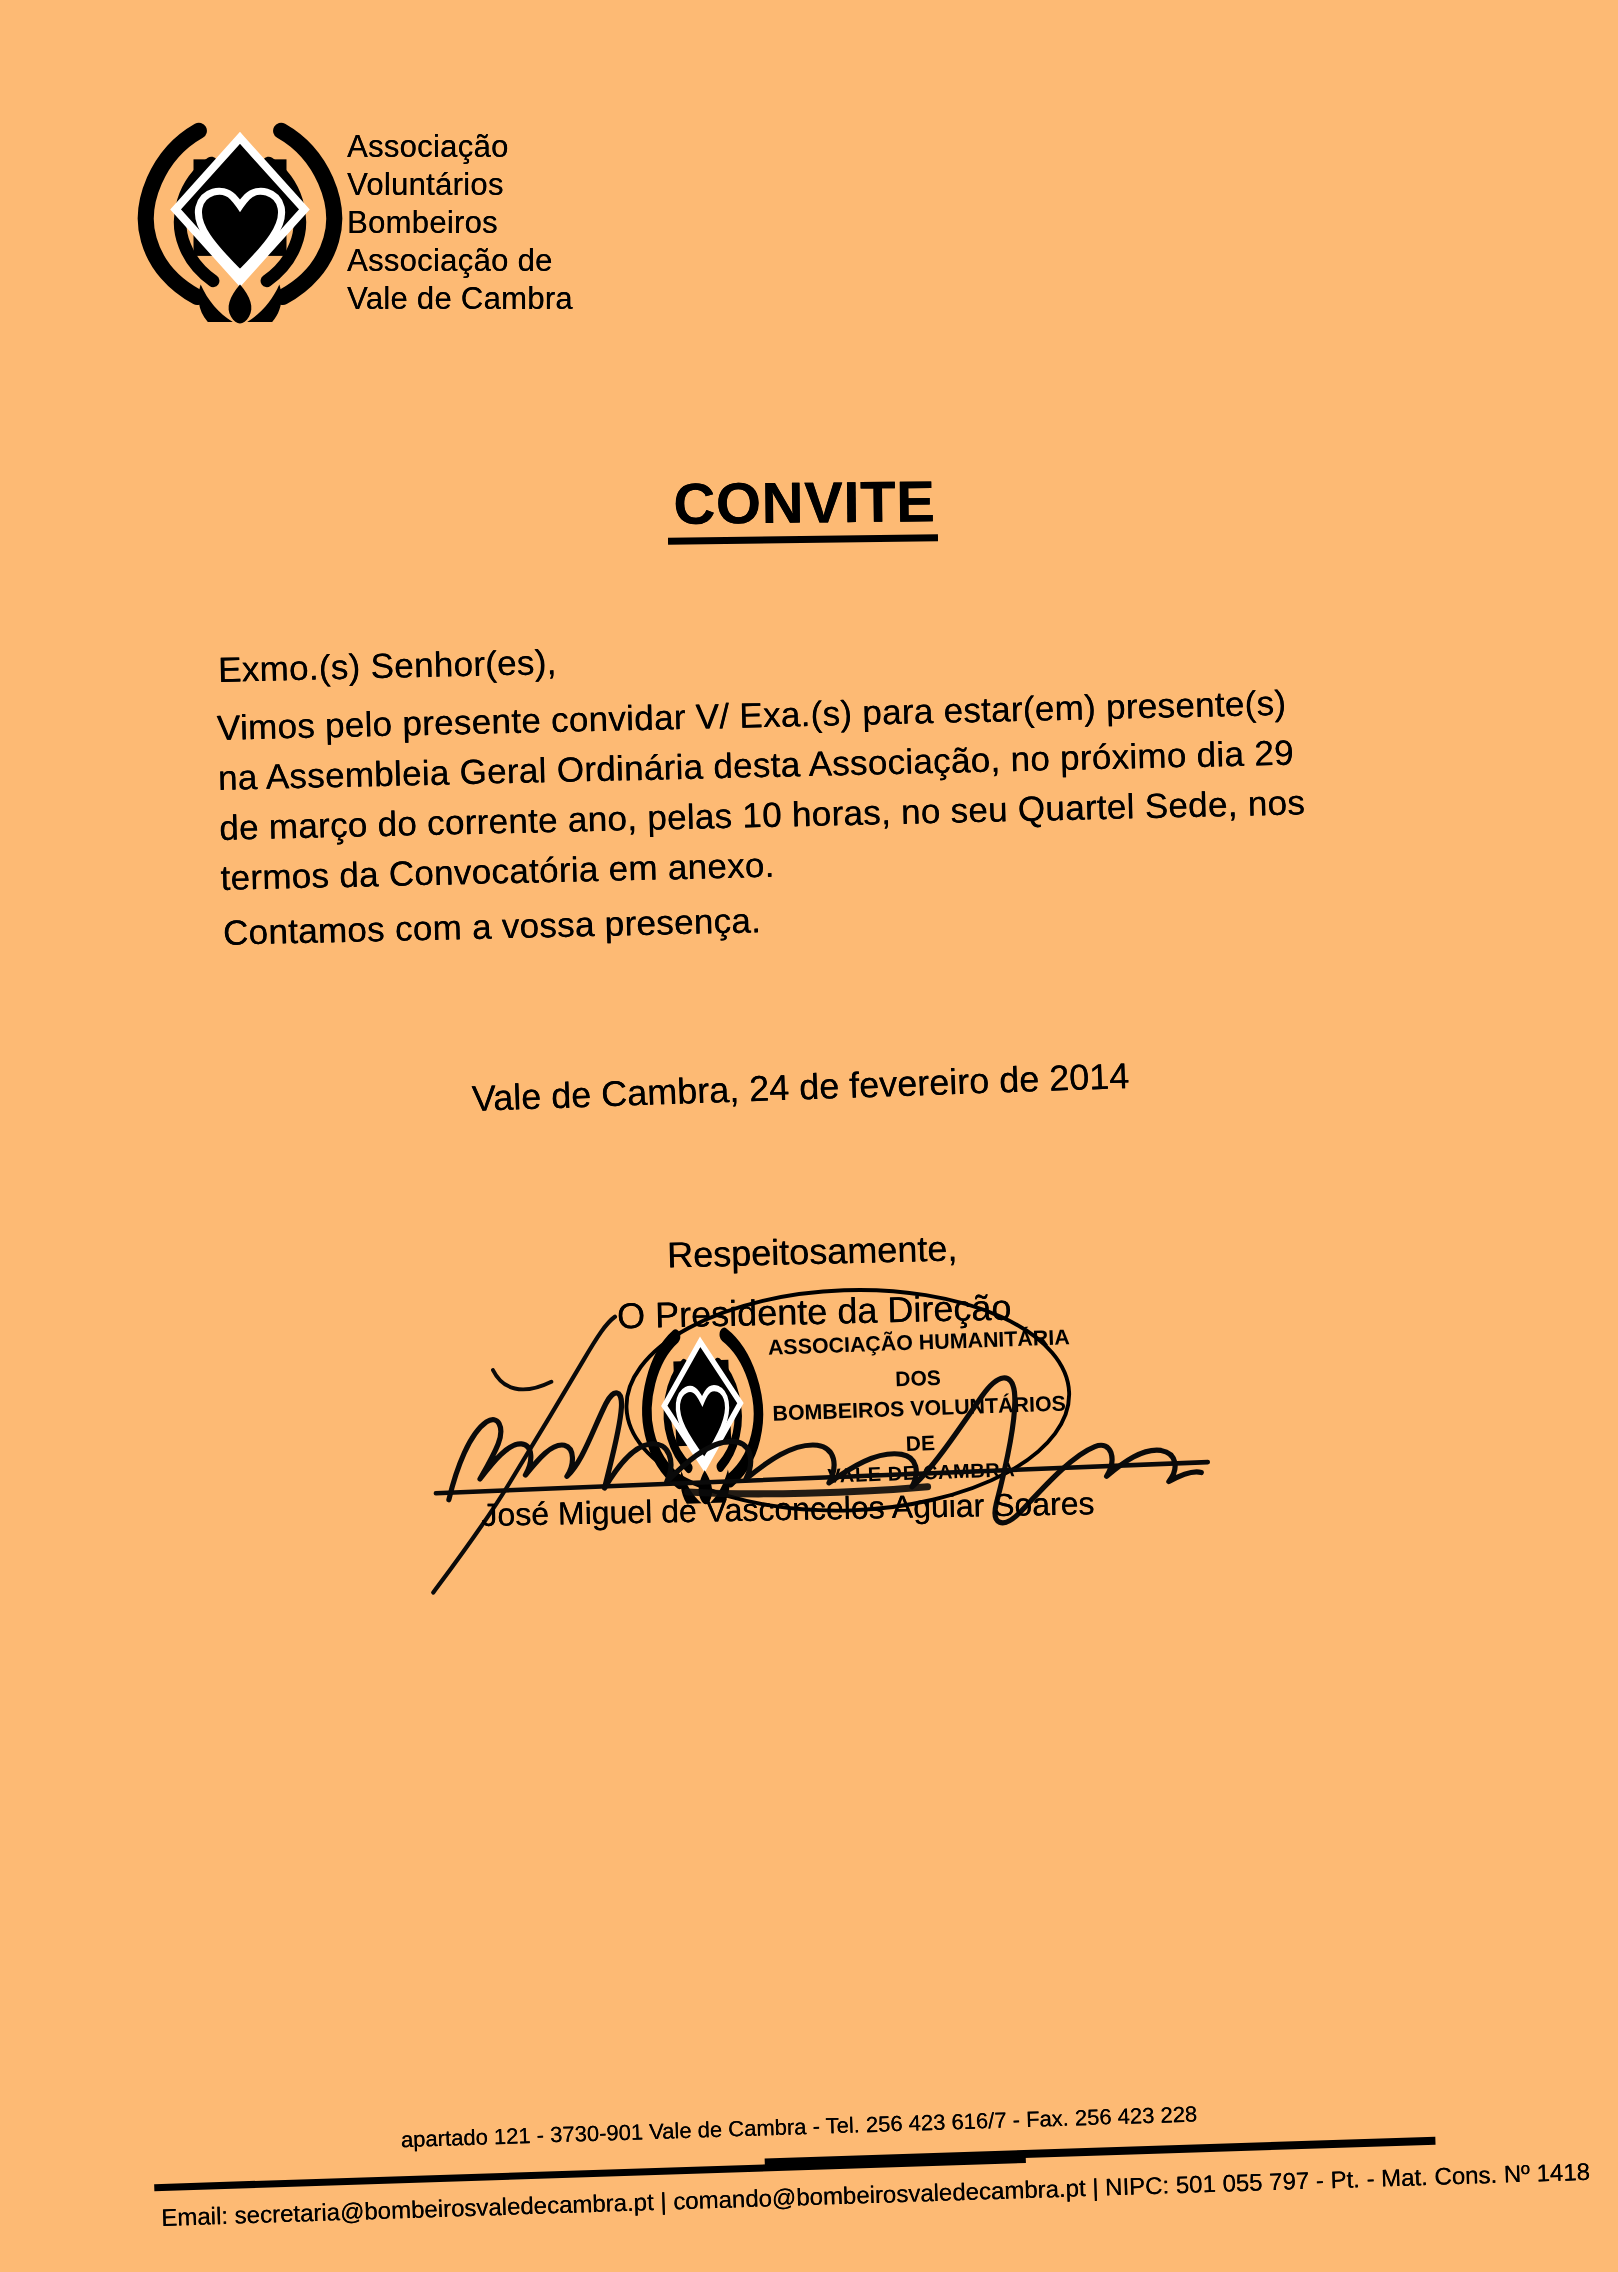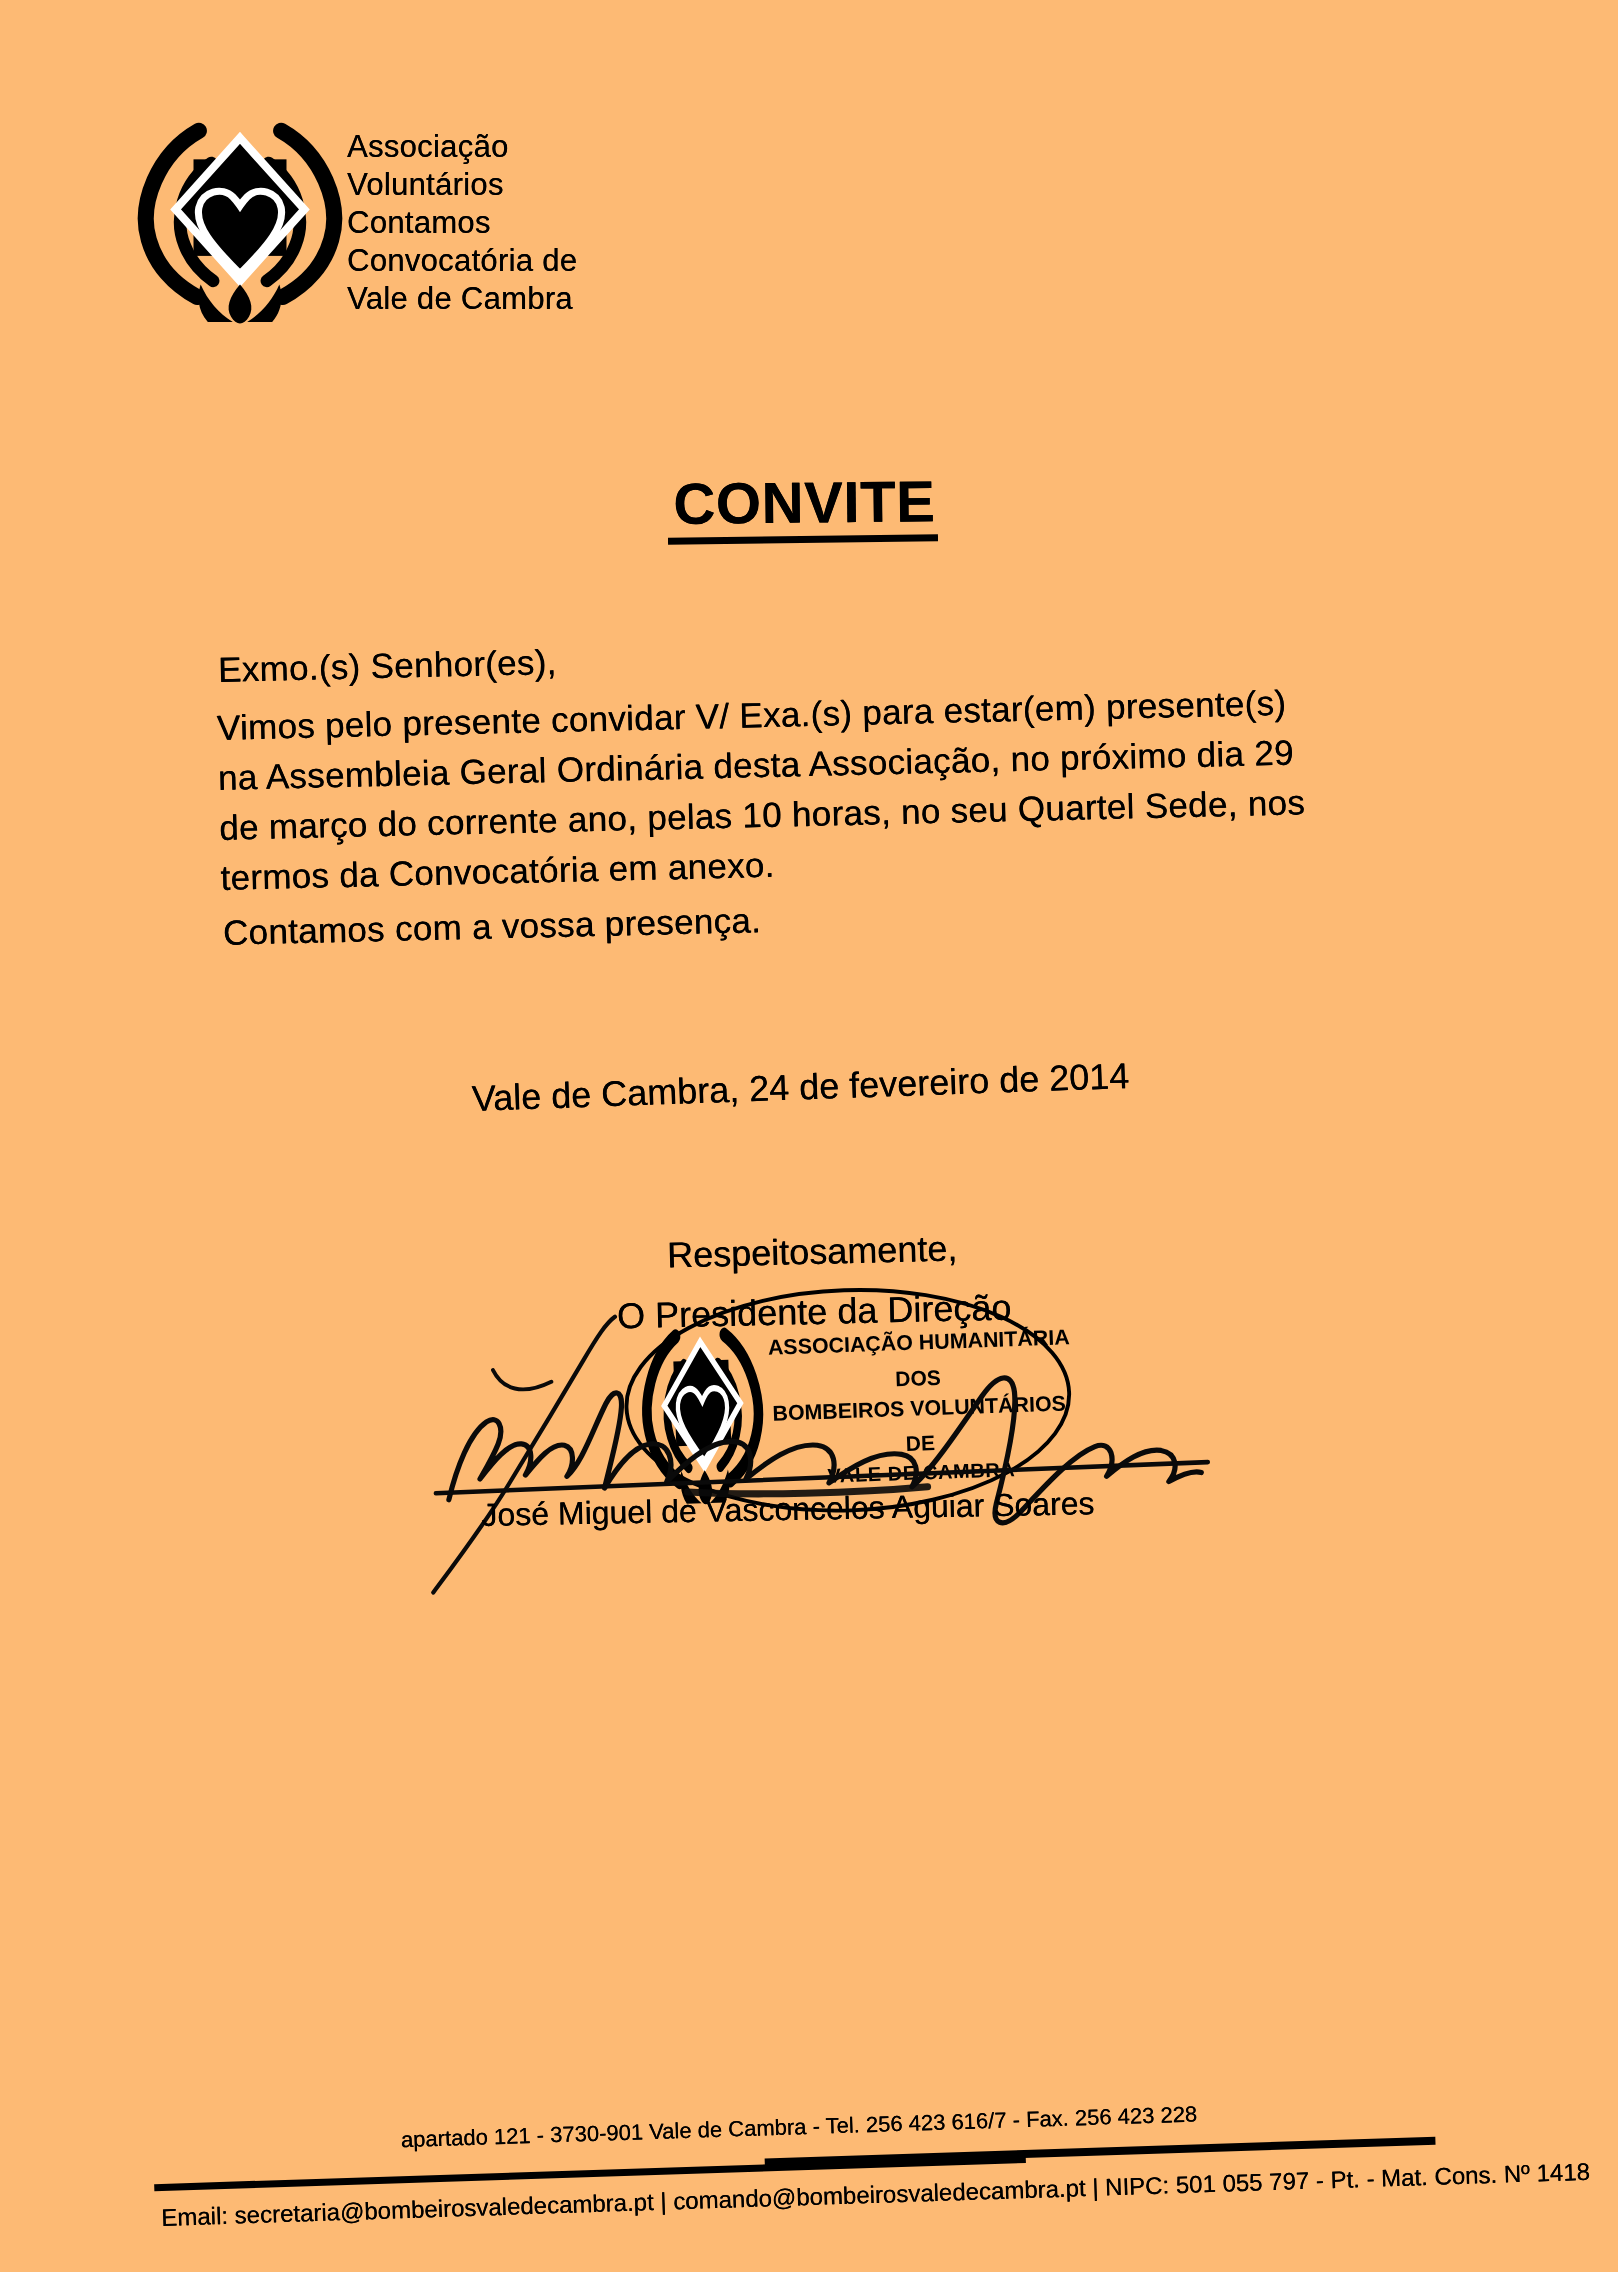--- a/index.html
+++ b/index.html
@@ -72,22 +72,22 @@
     </defs>
   </svg>
 
   <header>
     <svg class="abs logo-emblem" viewBox="0 0 120 118">
       <use href="#emblem" xlink:href="#emblem"></use>
     </svg>
     <div class="abs logo-text">
       <div>Associação</div>
       <div>Voluntários</div>
-      <div>Contamos</div>
-      <div>Convocatória de</div>
+      <div>Bombeiros</div>
+      <div>Associação de</div>
       <div>Vale de Cambra</div>
     </div>
   </header>
 
   <div class="abs title txt">CONVITE</div>
   <div class="abs title-underline"></div>
 
   <div class="abs letter-body">
     <div class="abs salutation txt">Exmo.(s) Senhor(es),</div>
     <div class="abs bl0 txt">Vimos pelo presente convidar V/ Exa.(s) para estar(em) presente(s)</div>

